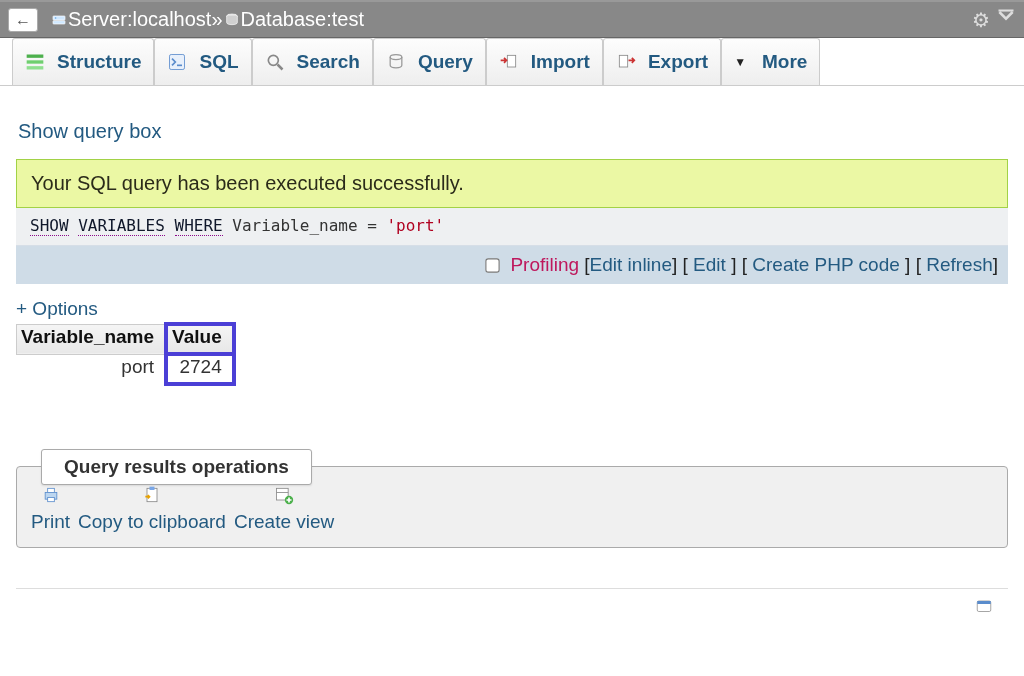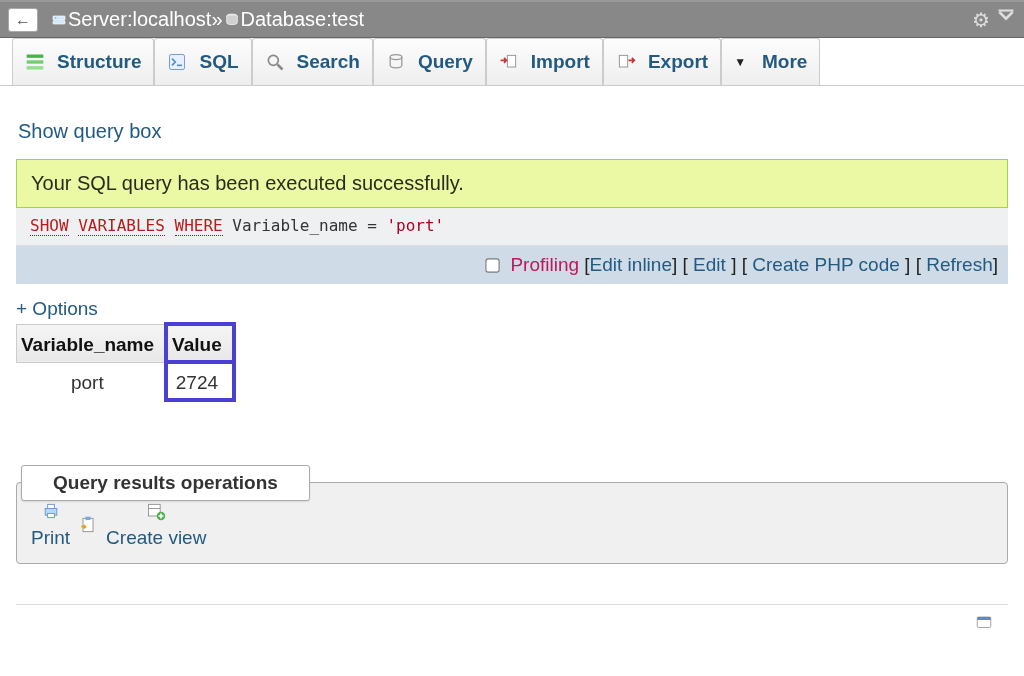--- a/index.html
+++ b/index.html
@@ -75,39 +75,39 @@
     font-size: 20px;
   }
   .sql-box {
     background: #eef0f2;
     padding: 8px 14px 10px 14px;
     font-family: Menlo, Consolas, monospace;
     font-size: 16px;
     border-bottom: 1px solid #d6dee7;
     white-space: pre;
   }
-  .sql-kw { color: #b91c1c; border-bottom: 1px dotted #8b0a8b; }
+  .sql-kw { color: #0f172a; border-bottom: 1px dotted #8b0a8b; }
   .sql-str { color: #b00020; }
 
   .toolbar-row {
     background: #cfdce7;
     padding: 8px 10px;
     text-align: right;
     font-size: 19px;
   }
   .toolbar-row input[type="checkbox"] { transform: scale(1.1); margin-right: 6px; vertical-align: middle; }
   .toolbar-label { color: #be185d; }
   .toolbar-row .bracket { color: #222; }
 
   .options-link { margin: 14px 0 2px 0; font-size: 19px; }
 
   .result-table { border-collapse: collapse; margin-top: 0; }
   .result-table th, .result-table td {
-    padding: 8px 10px 4px 4px;
-    text-align: center;
+    padding: 0 10px 4px 4px;
+    text-align: right;
     font-size: 19px;
   }
   .result-table th {
     background: linear-gradient(#f5f5f5, #e8e8e8);
     border: 1px solid #ccc;
     font-weight: 700;
     color: #111;
   }
   .result-table td { border: none; }
   .highlight-box { border: 4px solid #4b3fd6 !important; }
@@ -116,25 +116,25 @@
     margin-top: 80px;
     border: 1px solid #aaa;
     border-radius: 4px;
     background: #f0f0f0;
     padding: 18px 14px 14px 14px;
     position: relative;
   }
   .ops-legend {
     position: absolute;
     top: -18px;
-    left: 4px;
+    left: 24px;
     background: #fff;
     border: 1px solid #aaa;
     border-radius: 3px;
-    padding: 6px 31px;
+    padding: 6px 22px;
     font-weight: 700;
     font-size: 19px;
     box-shadow: 0 1px 2px rgba(0,0,0,0.1);
     color: #333;
   }
   .ops-actions { display: flex; align-items: center; gap: 8px; font-size: 19px; }
   .ops-actions .act { display: inline-flex; align-items: center; gap: 6px; flex-direction: column; }
   .small-ic { width: 20px; height: 20px; display: inline-flex; align-items: center; justify-content: center; }
 
   .footer-hr { border: none; border-top: 1px solid #ddd; margin-top: 40px; }
@@ -287,20 +287,21 @@
         <span class="link">Print</span>
       </span>
       <span class="act">
         <span class="small-ic">
           <svg viewBox="0 0 24 24" width="20" height="20">
               <rect x="6" y="4" width="12" height="16" fill="#fff" stroke="#888"></rect>
               <rect x="9" y="2" width="6" height="4" fill="#7aa7e8"></rect>
               <path d="M4 14 L9 14 M7 12 L9 14 L7 16" stroke="#e7a100" stroke-width="2" fill="none"></path>
             </svg>
         </span>
+        <span class="link">Copy to clipboard</span>
       </span>
       <span class="act">
         <span class="small-ic">
           <svg viewBox="0 0 24 24" width="20" height="20">
               <rect x="3" y="4" width="14" height="14" fill="#fff" stroke="#888"></rect>
               <line x1="3" y1="9" x2="17" y2="9" stroke="#888"></line>
               <circle cx="18" cy="18" r="5" fill="#4cb04c"></circle>
               <path d="M18 15v6M15 18h6" stroke="#fff" stroke-width="2"></path>
             </svg>
         </span>

